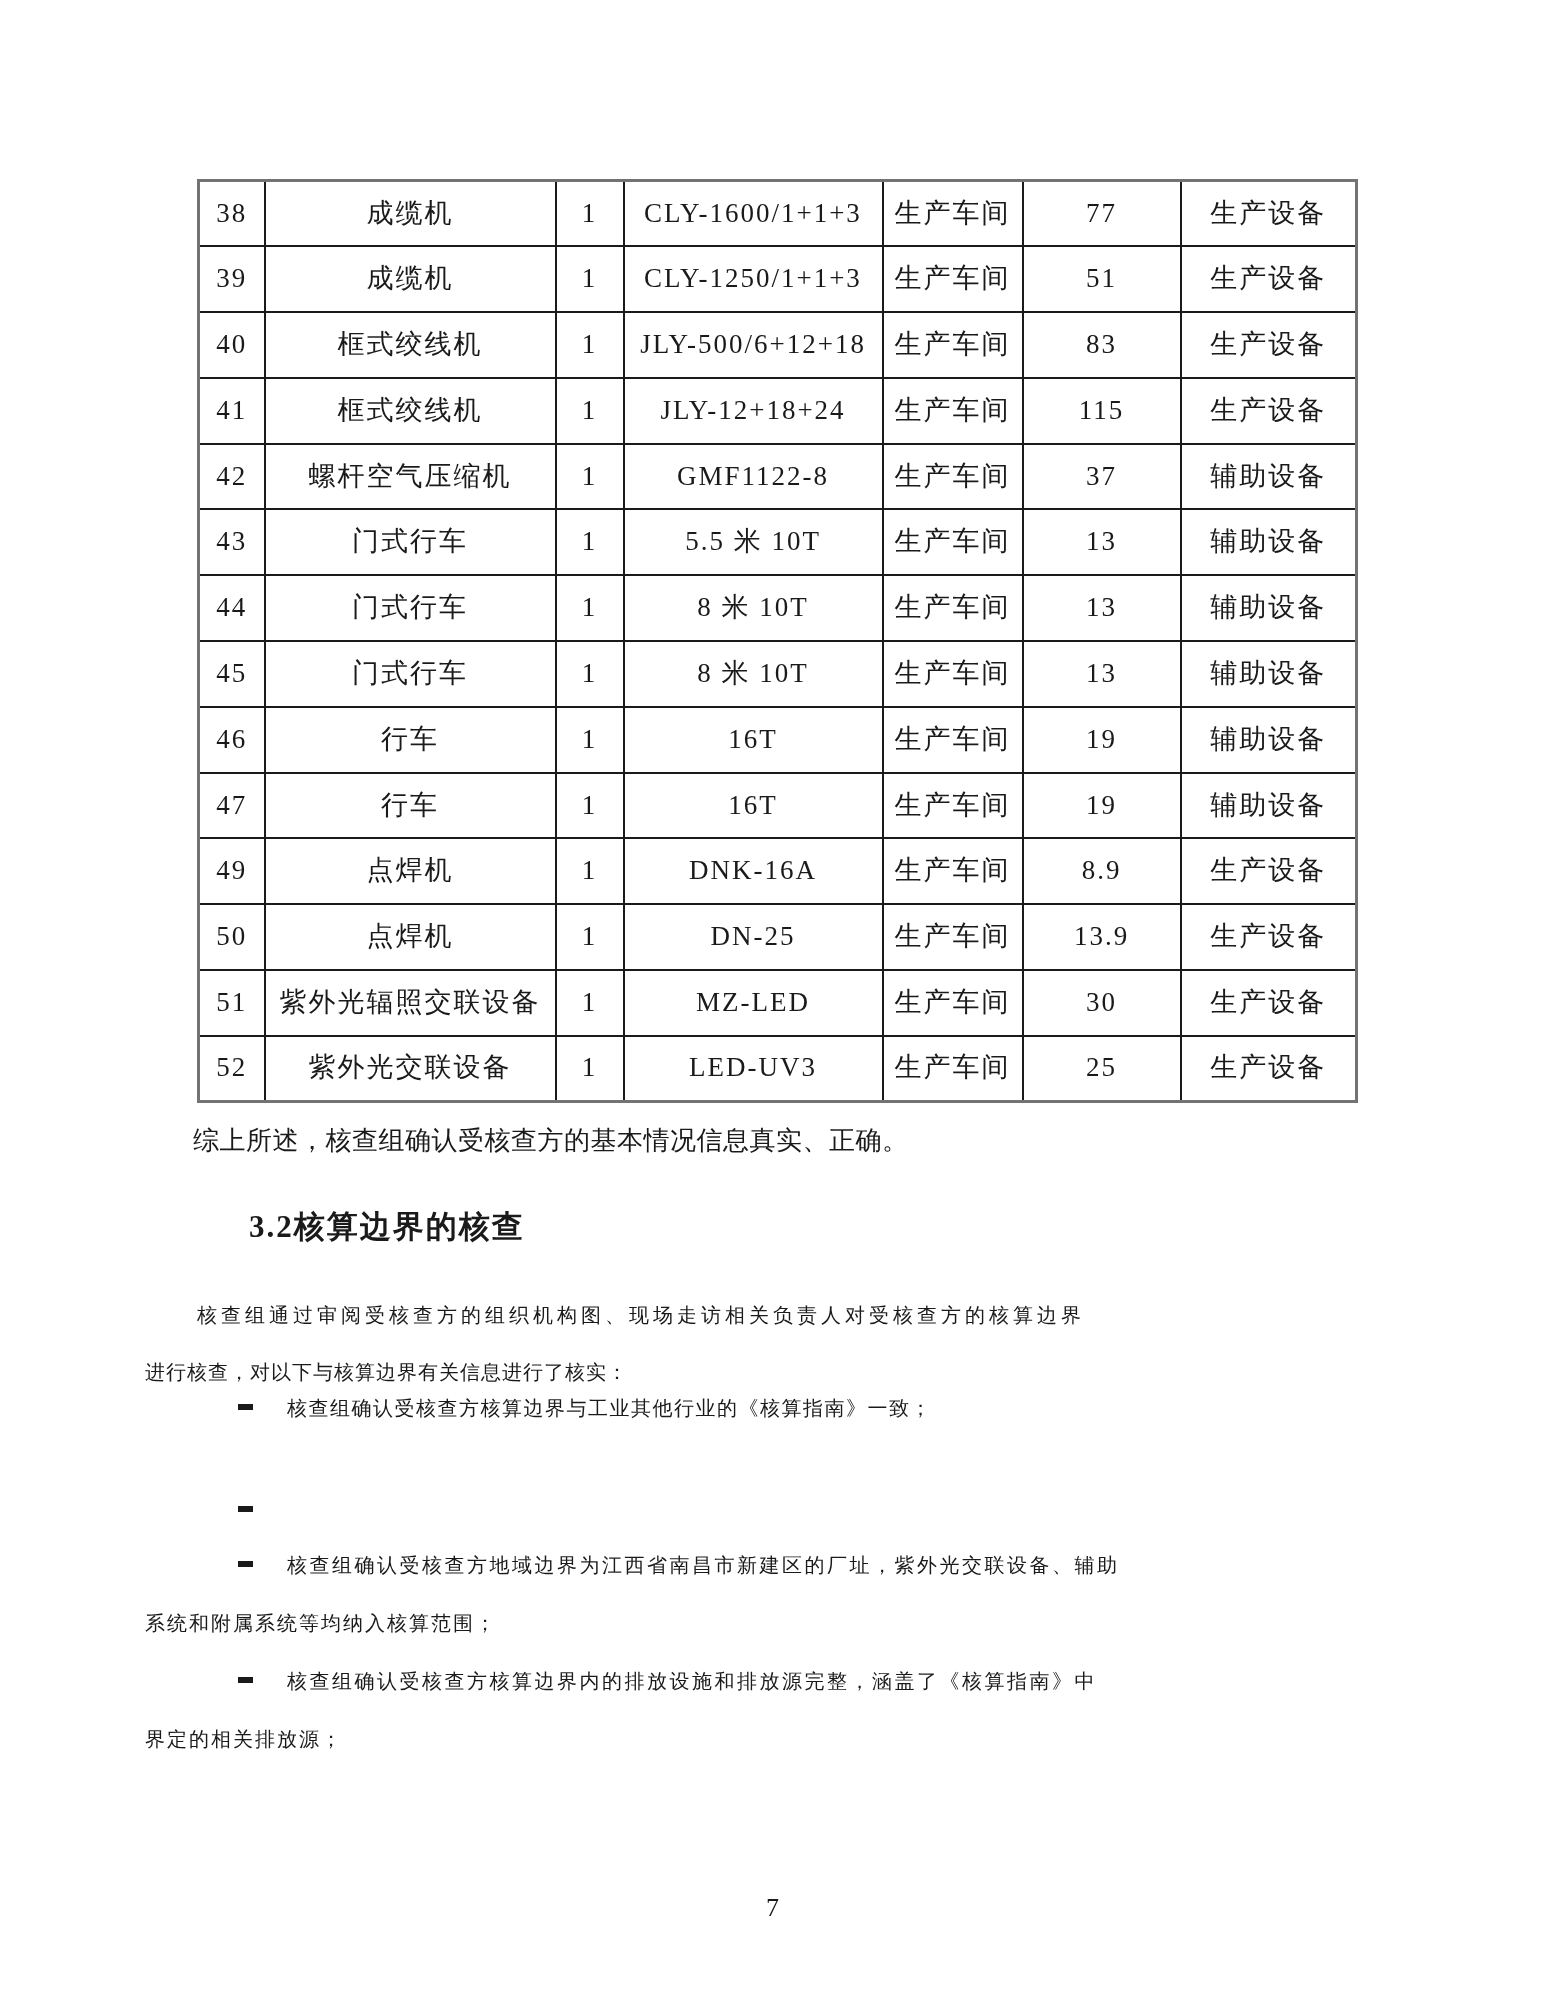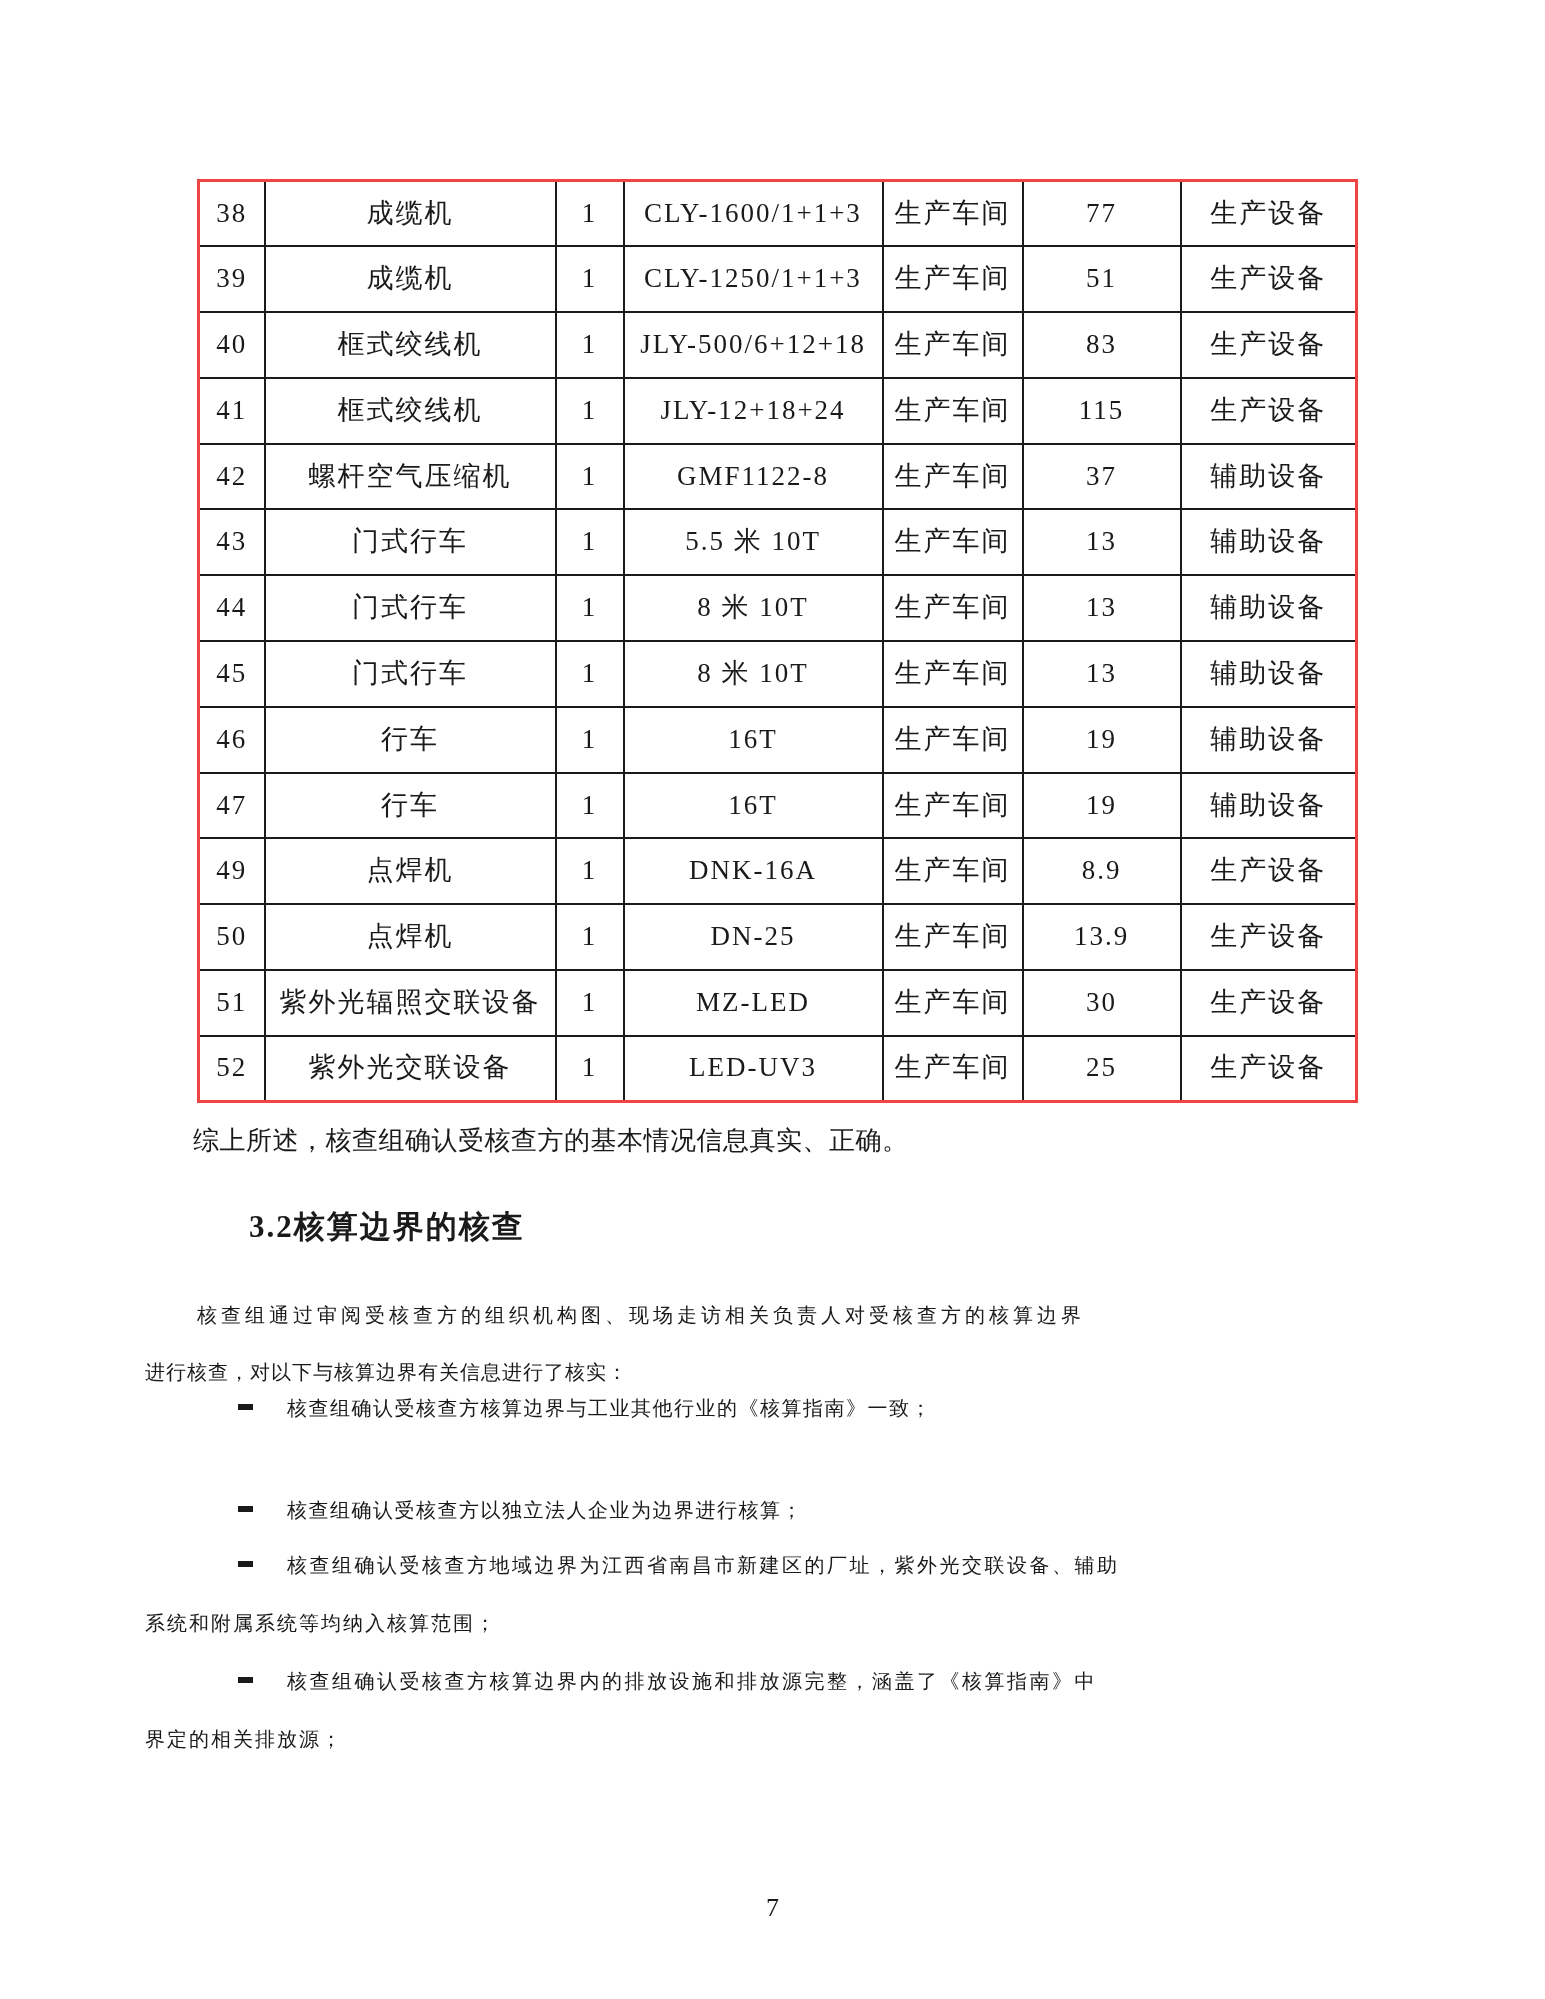--- a/index.html
+++ b/index.html
@@ -9,21 +9,21 @@
     background:#ffffff;
     font-family:"Liberation Serif","DejaVu Serif",serif;
     color:#1a1a1a;
     overflow:hidden;
   }
   
   table.equip{
     position:absolute;left:197px;top:179px;
     width:1158px;height:924px;
     border-collapse:collapse;table-layout:fixed;
-    border:3px solid #ef4444;
+    border:3px solid #737373;
   }
   table.equip td{
     border:2px solid #1a1a1a;
     text-align:center;vertical-align:middle;
     font-size:27px;letter-spacing:2px;
     padding:0;line-height:1.1;
     white-space:nowrap;overflow:hidden;
   }
   table.equip tr{height:61.6px;}
   
@@ -195,21 +195,21 @@
 
   <div class="line summary">综上所述，核查组确认受核查方的基本情况信息真实、正确。</div>
 
   <div class="line heading">3.2核算边界的核查</div>
 
   <div class="line para-l1">核查组通过审阅受核查方的组织机构图、现场走访相关负责人对受核查方的核算边界</div>
   <div class="line para-l2">进行核查，对以下与核算边界有关信息进行了核实：</div>
 
   <div class="line b1 bullet-first"><span class="dash"></span><span>核查组确认受核查方核算边界与工业其他行业的《核算指南》一致；</span></div>
 
-  <div class="line b2 bullet-first"><span class="dash"></span><span>核查组确认受核查方以独立法人企业为边界进行核算；</span></div>
+  <div class="line b2 bullet-first"><span class="dash"></span></div>
 
   <div class="line b3l1 bullet-first"><span class="dash"></span><span>核查组确认受核查方地域边界为江西省南昌市新建区的厂址，紫外光交联设备、辅助</span></div>
   <div class="line b3l2">系统和附属系统等均纳入核算范围；</div>
 
   <div class="line b4l1 bullet-first"><span class="dash"></span><span>核查组确认受核查方核算边界内的排放设施和排放源完整，涵盖了《核算指南》中</span></div>
   <div class="line b4l2">界定的相关排放源；</div>
 
   <div class="page-number">7</div>
 
 </div>

